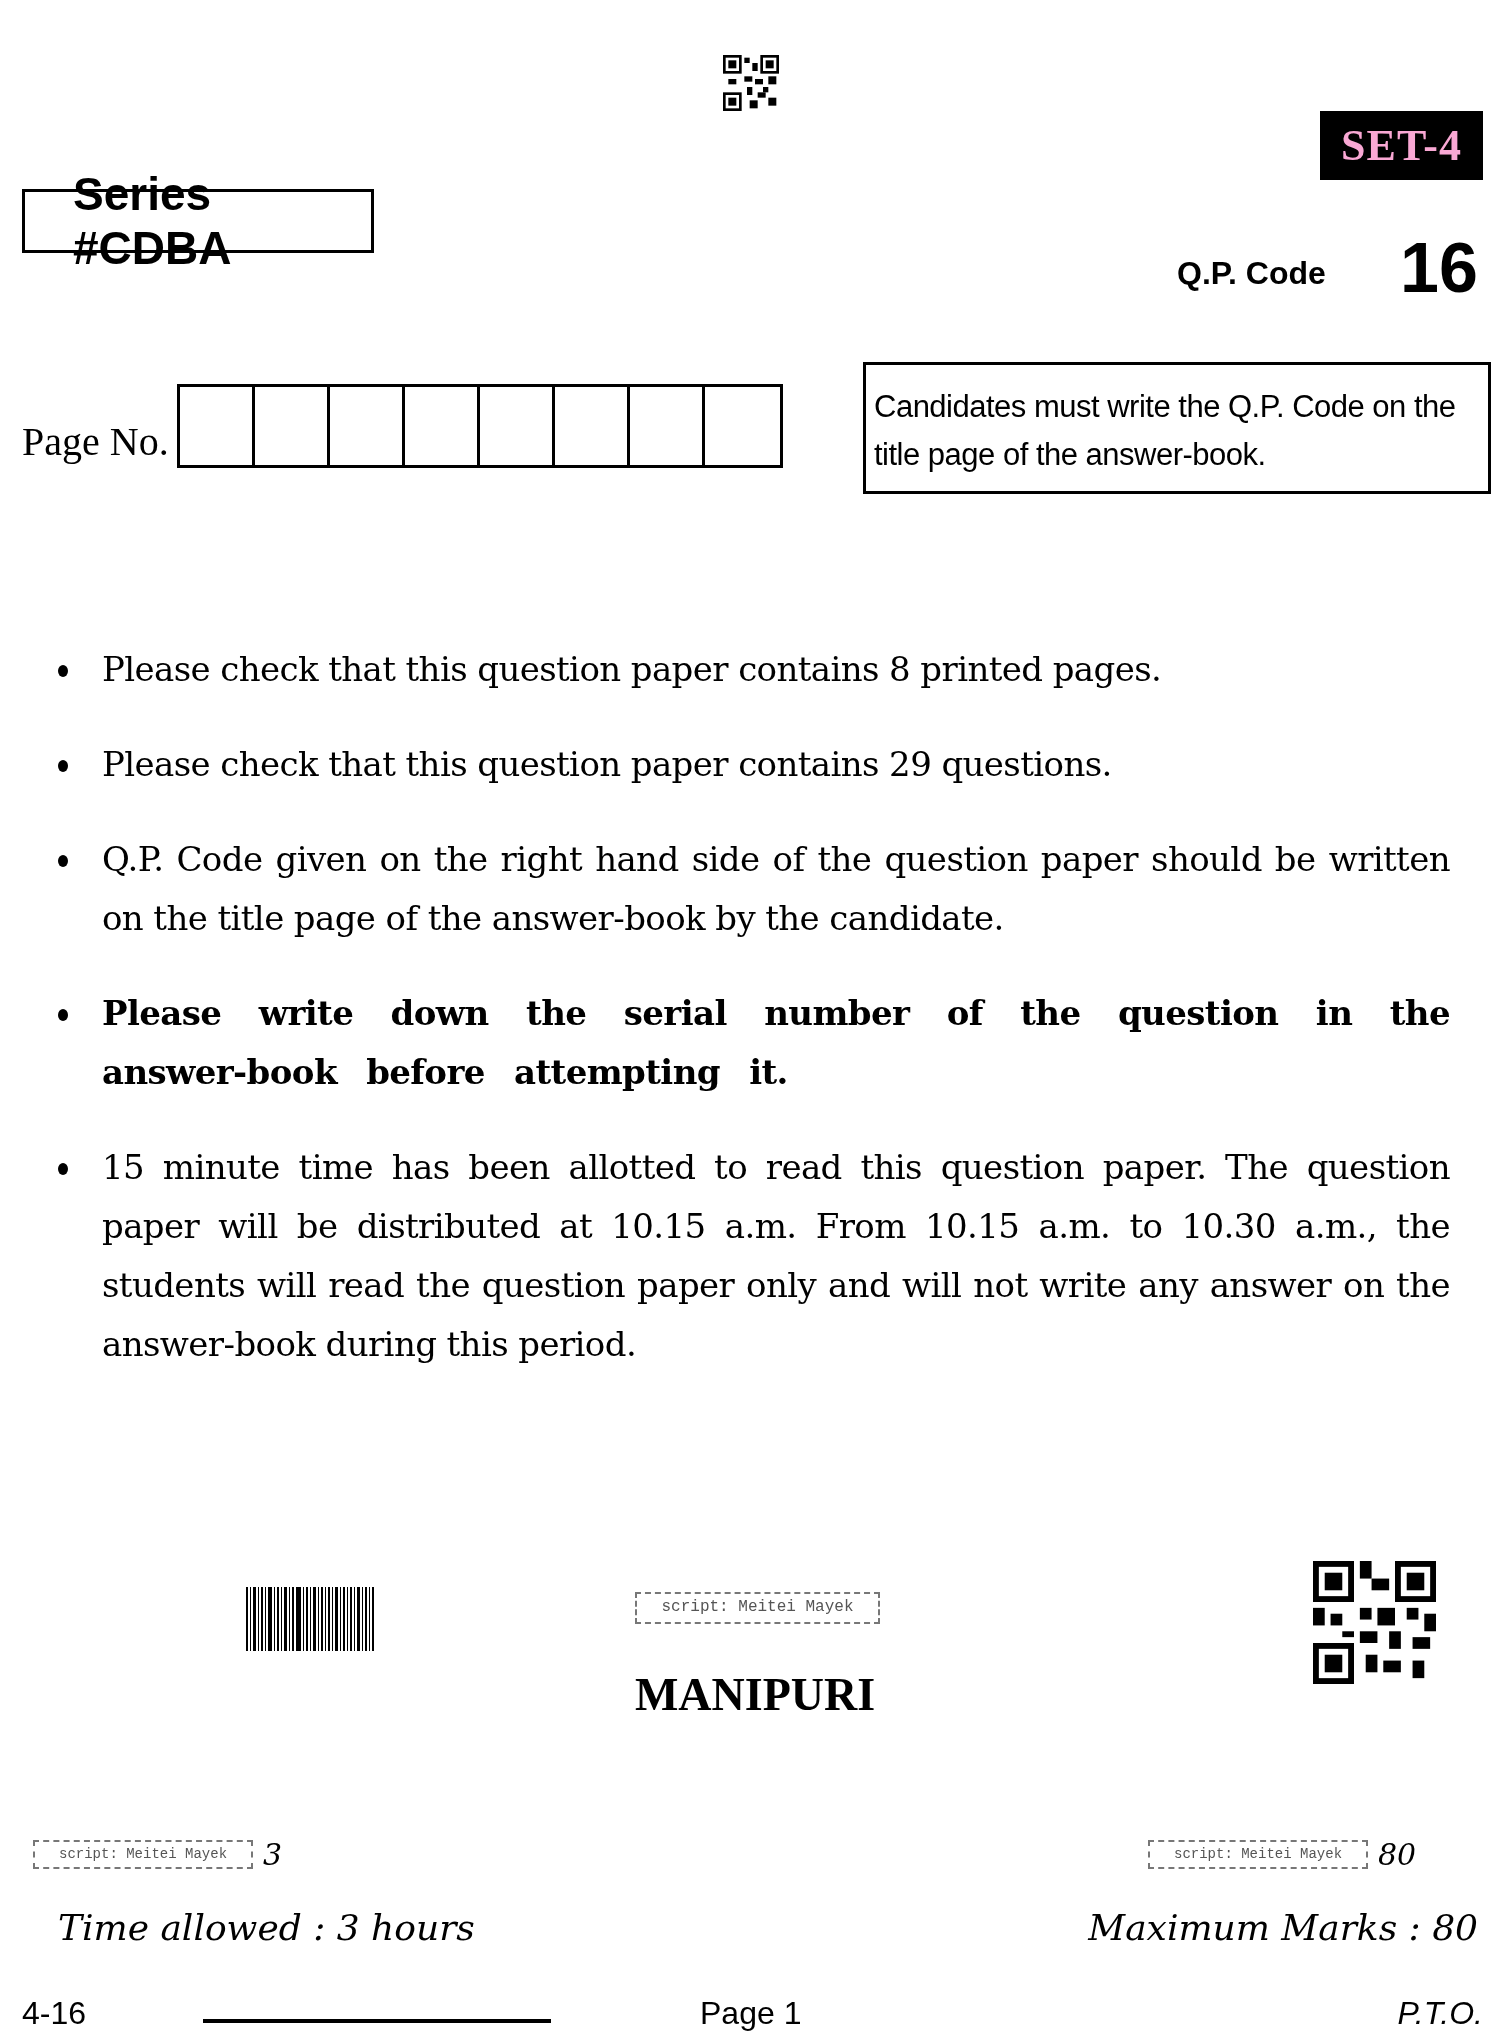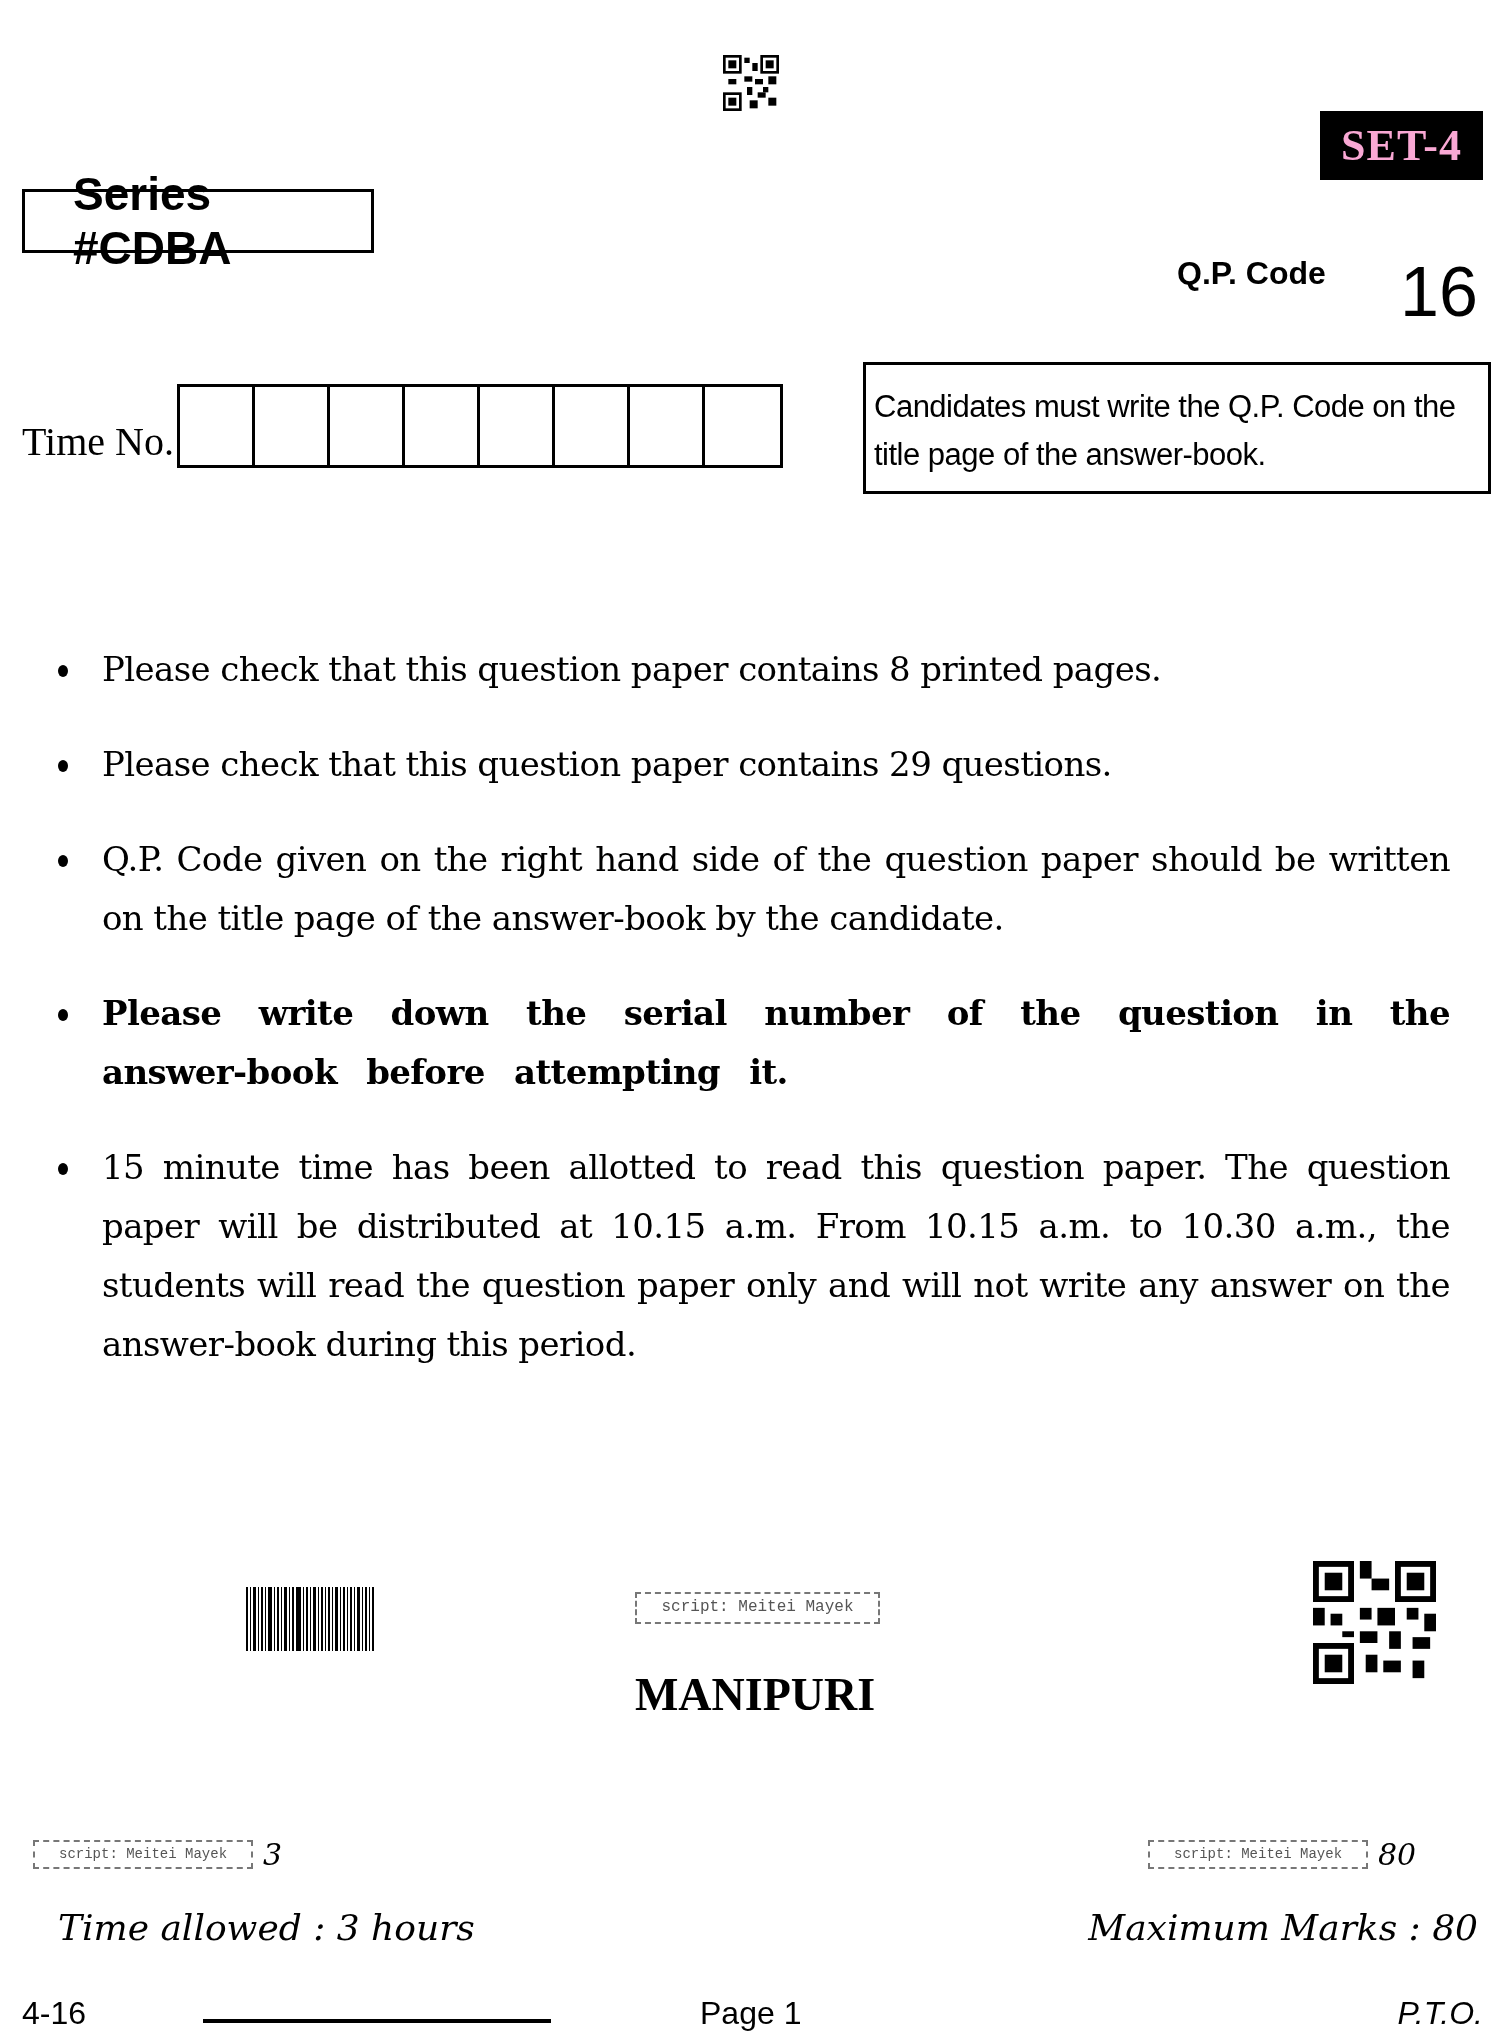--- a/index.html
+++ b/index.html
@@ -22,21 +22,21 @@
 
   
   .series-box {
     left: 22px; top: 189px; width: 352px; height: 64px; border: 3px solid #000;
     font-family: "Liberation Sans", sans-serif; font-weight: bold; font-size: 46px;
     display: flex; align-items: center; justify-content: center; box-sizing: border-box; padding-left: 48px;
   }
 
   
   .qp-label { left: 1177px; top: 255px; font-family: "Liberation Sans", sans-serif; font-weight: bold; font-size: 32px; }
-  .qp-value { left: 1400px; top: 233px; font-family: "Liberation Sans", sans-serif; font-weight: normal; font-size: 70px; line-height: 1; margin-top: 24px; }
+  .qp-value { left: 1400px; top: 233px; font-family: "Liberation Sans", sans-serif; font-weight: bold; font-size: 70px; line-height: 1; }
 
   
   .roll-label { left: 22px; top: 418px; font-family: "Liberation Serif", serif; font-size: 40px; }
   .roll-grid { left: 177px; top: 384px; display: flex; border: 3px solid #000; height: 84px; box-sizing: border-box; }
   .roll-cell { width: 75px; height: 100%; border-right: 3px solid #000; box-sizing: border-box; background: #fff; }
   .roll-cell:last-child { border-right: none; }
 
   
   .cand-box {
     left: 863px; top: 362px; width: 628px; height: 132px; border: 3px solid #000;
@@ -119,21 +119,21 @@
   </g>
 </svg>
 
 <div class="abs set-badge">SET-4</div>
 
 <div class="abs series-box">Series #CDBA</div>
 
 <div class="abs qp-label">Q.P. Code</div>
 <div class="abs qp-value">16</div>
 
-<div class="abs roll-label">Time No.</div>
+<div class="abs roll-label">Page No.</div>
 <div class="abs roll-grid">
   <div class="roll-cell"></div>
   <div class="roll-cell"></div>
   <div class="roll-cell"></div>
   <div class="roll-cell"></div>
   <div class="roll-cell"></div>
   <div class="roll-cell"></div>
   <div class="roll-cell"></div>
   <div class="roll-cell"></div>
 </div>

